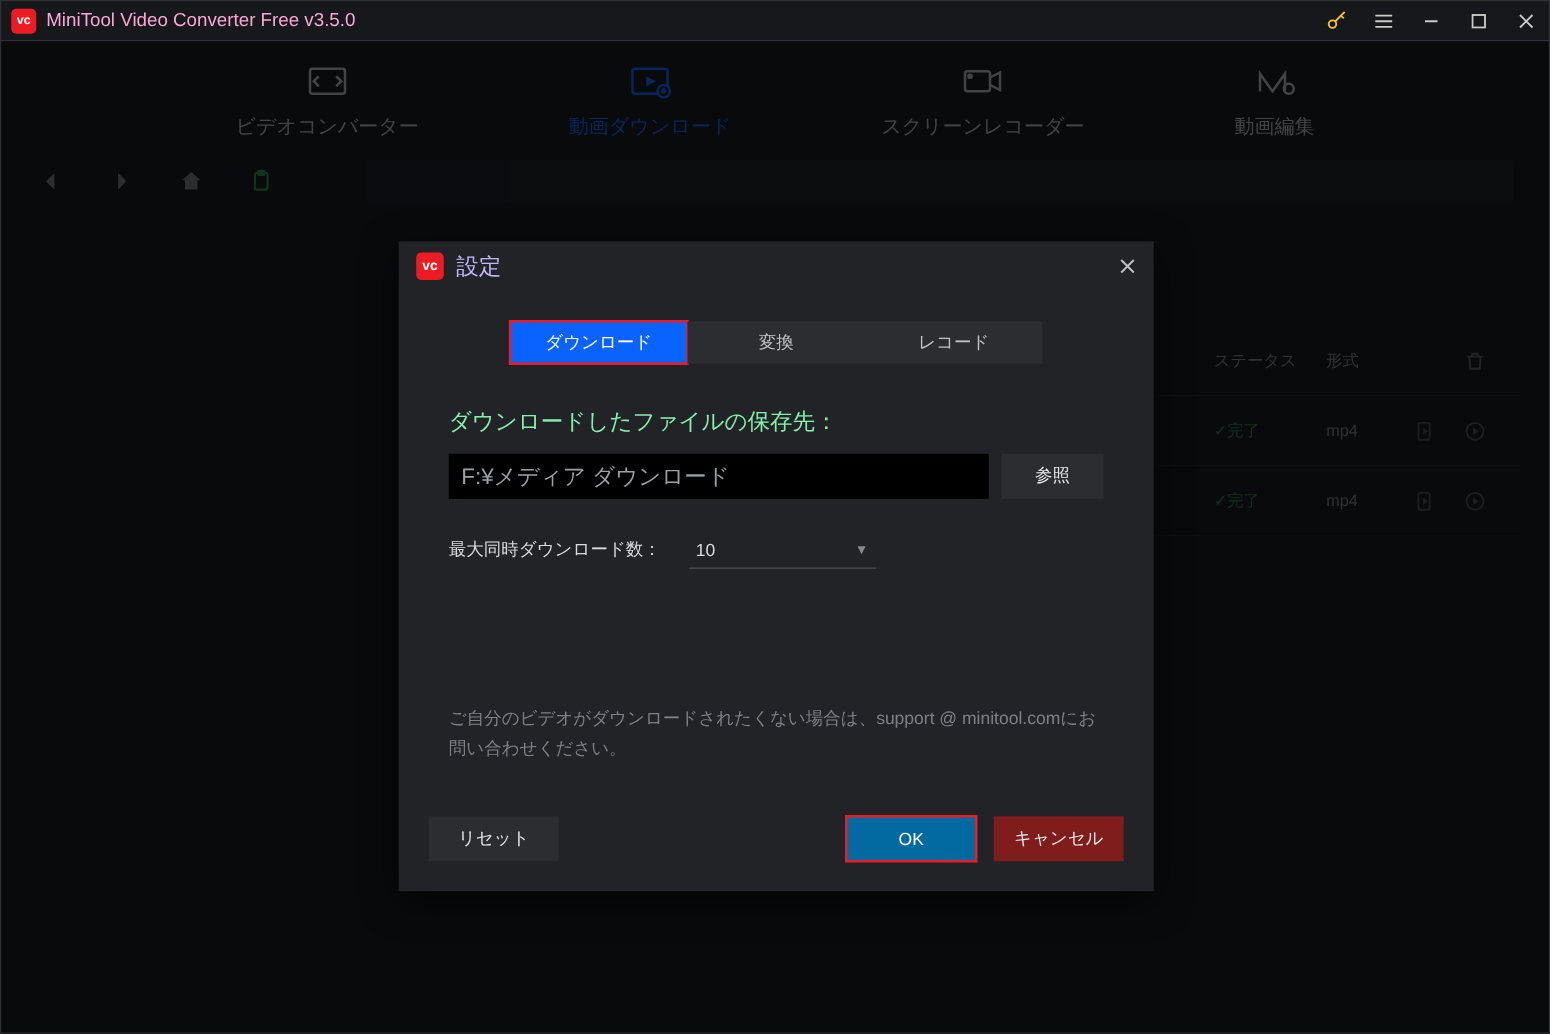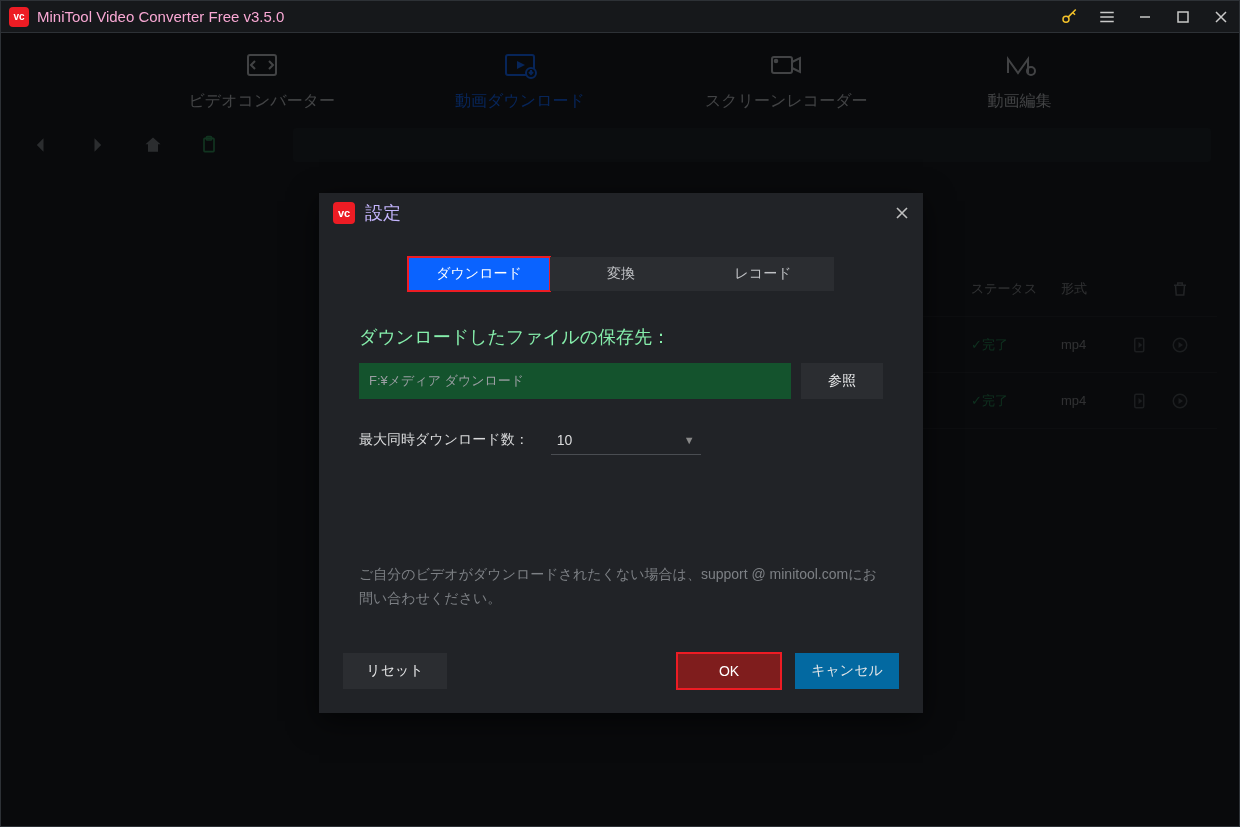--- a/index.html
+++ b/index.html
@@ -36,35 +36,35 @@
 .modal-header .mtitle { font-size: 18px; color: #c4b5fd; flex: 1; }
 .modal-header .close { color: #c0c0c0; font-size: 18px; }
 
 .tabs { display: flex; justify-content: center; gap: 0; margin: 24px 0 34px; }
 .tab { width: 142px; height: 34px; background: #2b2d31; display: flex; align-items: center; justify-content: center; font-size: 14px; color: #bfc1c4; }
 .tab.active { background: #0a63ff; color: #fff; outline: 2px solid #ed1c24; outline-offset: -1px; }
 
 .modal-body { padding: 0 40px; }
 .field-label { font-size: 18px; color: #86efac; margin-bottom: 14px; }
 .pathrow { display: flex; gap: 10px; margin-bottom: 26px; }
-.path-input { flex: 1; height: 36px; background: #14532d; border: none; color: #9b9ea3; font-size: 13px; padding: 0 10px; outline: none; }
+.path-input { flex: 1; height: 36px; background: #000000; border: none; color: #9b9ea3; font-size: 18px; padding: 0 10px; outline: none; }
 .browse-btn { width: 82px; height: 36px; background: #2b2d31; color: #e6e7e8; border: none; font-size: 14px; }
 
 .maxrow { display: flex; align-items: center; gap: 22px; font-size: 14px; color: #d9dadb; }
 .sel { width: 150px; height: 30px; border-bottom: 1px solid #4a4d52; display: flex; align-items: center; justify-content: space-between; padding: 0 6px; color: #d9dadb; }
 .sel .chev { color: #888; font-size: 11px; }
 
 .notice { color: #7d8085; font-size: 14px; line-height: 1.7; margin-top: 108px; }
 
 .modal-footer { display: flex; padding: 24px 24px 24px; gap: 14px; margin-top: 18px; }
 .modal-footer .spacer { flex: 1; }
 .btn { height: 36px; border: none; font-size: 14px; display: flex; align-items: center; justify-content: center; }
 .btn-reset { width: 104px; background: #2b2d31; color: #e6e7e8; }
-.btn-ok { width: 104px; background: #7f1d1d; color: #fff; outline: 2px solid #ed1c24; outline-offset: -1px; }
-.btn-cancel { width: 104px; background: #0369a1; color: #e6e7e8; }
+.btn-ok { width: 104px; background: #0369a1; color: #fff; outline: 2px solid #ed1c24; outline-offset: -1px; }
+.btn-cancel { width: 104px; background: #7f1d1d; color: #e6e7e8; }
 
 svg { display:block; }
 </style>
 </head>
 <body>
 
 <div class="titlebar">
   <div class="logo">vc</div>
   <div class="title">MiniTool Video Converter Free v3.5.0</div>
   <div class="tctrls">

